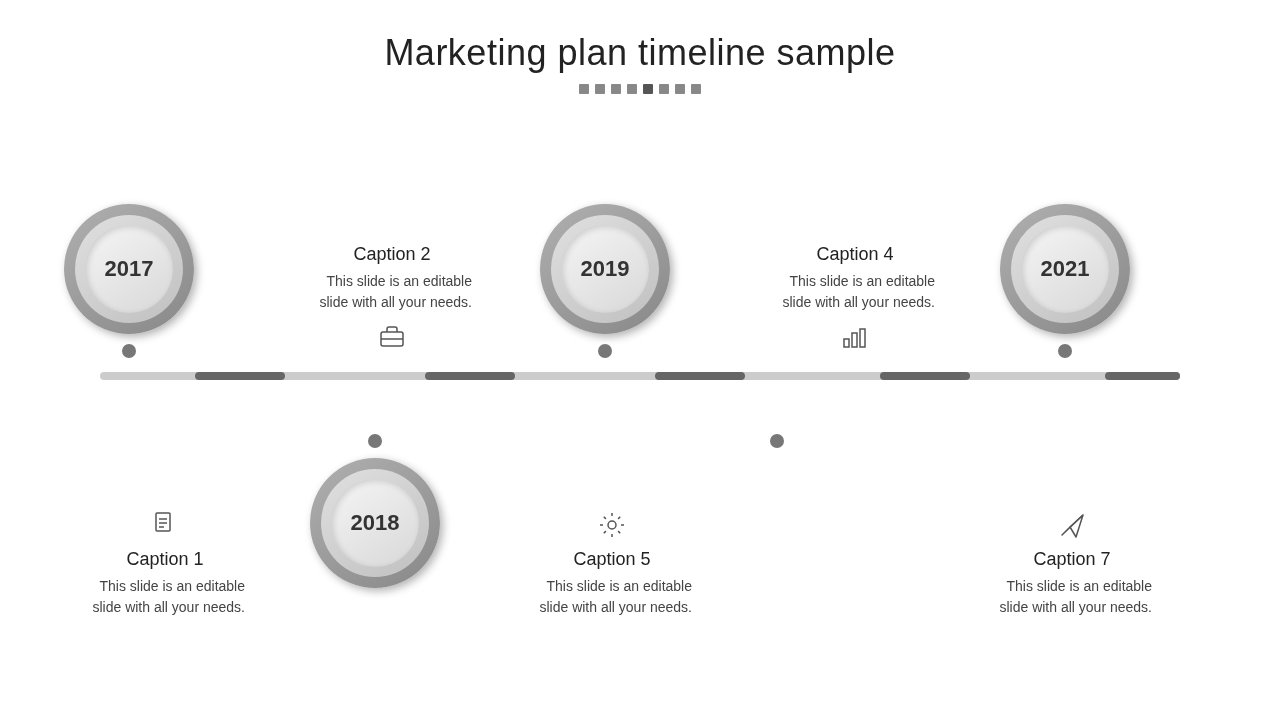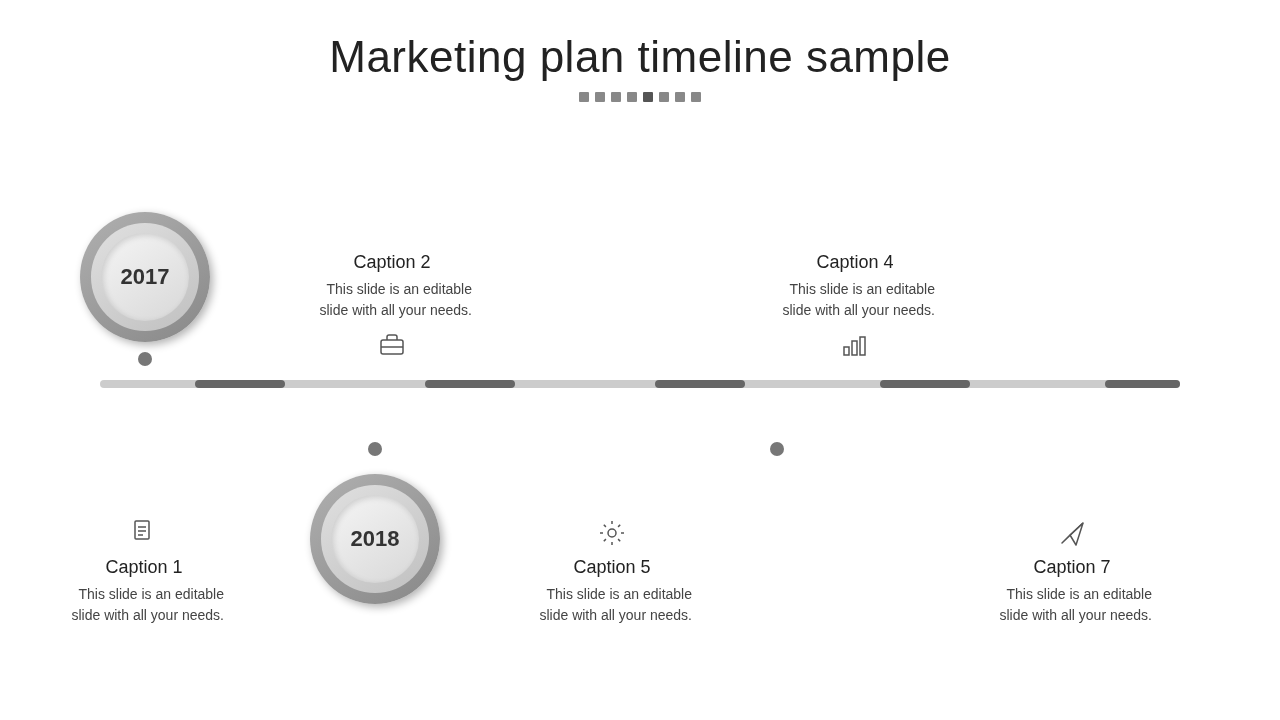--- a/index.html
+++ b/index.html
@@ -13,21 +13,21 @@
       flex-direction: column;
       align-items: center;
     }
 
     .title-section {
       text-align: center;
       margin-top: 32px;
     }
 
     .main-title {
-      font-size: 44px;
+      font-size: 36px;
       font-weight: 300;
       color: #222;
       letter-spacing: 0.5px;
     }
 
     .dots-row {
       display: flex;
       justify-content: center;
       gap: 6px;
       margin-top: 10px;
@@ -79,21 +79,20 @@
     }
 
     
     .top-item {
       top: 80px;
     }
 
     
     .bottom-item {
       top: 310px;
-      gap: 8px;
     }
 
     .caption-title {
       font-size: 18px;
       font-weight: 400;
       color: #222;
       margin-bottom: 6px;
     }
 
     .caption-text {
@@ -179,32 +178,32 @@
 
   <div class="timeline-line">
 
     <div class="line-segment" style="left: 95px; width: 90px;"></div>
     <div class="line-segment" style="left: 325px; width: 90px;"></div>
     <div class="line-segment" style="left: 555px; width: 90px;"></div>
     <div class="line-segment" style="left: 780px; width: 90px;"></div>
     <div class="line-segment" style="left: 1005px; width: 75px;"></div>
   </div>
 
-  <div class="timeline-item top-item" style="left: 40px;">
+  <div class="timeline-item top-item" style="left: 24px;">
     <div class="year-circle-outer">
       <div class="year-circle-mid">
         <div class="year-circle-inner">
           <span class="year-text">2017</span>
         </div>
       </div>
     </div>
     <div class="connector-dot" style="margin-top: 10px;"></div>
   </div>
 
-  <div style="position:absolute; left: 24px; top: 385px; width: 160px; text-align: center;">
+  <div style="position:absolute; left: 45px; top: 385px; width: 160px; text-align: center;">
     <div style="display:flex; justify-content:center; margin-bottom:8px;">
 
       <svg class="icon-svg" viewBox="0 0 32 32">
         <rect x="7" y="4" width="14" height="18" rx="1" stroke="#555" stroke-width="1.5" fill="none"></rect>
         <line x1="10" y1="10" x2="18" y2="10" stroke="#555" stroke-width="1.5"></line>
         <line x1="10" y1="14" x2="18" y2="14" stroke="#555" stroke-width="1.5"></line>
         <line x1="10" y1="18" x2="15" y2="18" stroke="#555" stroke-width="1.5"></line>
       </svg>
     </div>
     <div class="caption-title">Caption 1</div>
@@ -228,20 +227,30 @@
     <div class="connector-dot" style="margin-bottom: 10px;"></div>
     <div class="year-circle-outer">
       <div class="year-circle-mid">
         <div class="year-circle-inner">
           <span class="year-text">2018</span>
         </div>
       </div>
     </div>
   </div>
 
+  <div class="timeline-item top-item" style="left: 500px;">
+    <div class="year-circle-outer">
+      <div class="year-circle-mid">
+        <div class="year-circle-inner">
+          <span class="year-text">2019</span>
+        </div>
+      </div>
+    </div>
+    <div class="connector-dot" style="margin-top: 10px;"></div>
+  </div>
 
   <div style="position:absolute; left: 492px; top: 385px; width: 160px; text-align: center;">
     <div style="display:flex; justify-content:center; margin-bottom:8px;">
 
       <svg class="icon-svg" viewBox="0 0 32 32">
         <circle cx="16" cy="16" r="4" stroke="#555" stroke-width="1.5" fill="none"></circle>
         <path d="M16 4 v3 M16 25 v3 M4 16 h3 M25 16 h3 M7.8 7.8 l2.1 2.1 M22.1 22.1 l2.1 2.1 M24.2 7.8 l-2.1 2.1 M9.9 22.1 l-2.1 2.1" stroke="#555" stroke-width="1.5"></path>
       </svg>
     </div>
     <div class="caption-title">Caption 5</div>
@@ -258,20 +267,30 @@
         <rect x="13" y="12" width="5" height="14" stroke="#555" stroke-width="1.5" fill="none"></rect>
         <rect x="21" y="8" width="5" height="18" stroke="#555" stroke-width="1.5" fill="none"></rect>
       </svg>
     </div>
   </div>
 
   <div class="timeline-item bottom-item" style="left: 730px;">
     <div class="connector-dot" style="margin-bottom: 10px;"></div>
   </div>
 
+  <div class="timeline-item top-item" style="left: 960px;">
+    <div class="year-circle-outer">
+      <div class="year-circle-mid">
+        <div class="year-circle-inner">
+          <span class="year-text">2021</span>
+        </div>
+      </div>
+    </div>
+    <div class="connector-dot" style="margin-top: 10px;"></div>
+  </div>
 
   <div style="position:absolute; left: 952px; top: 385px; width: 160px; text-align: center;">
     <div style="display:flex; justify-content:center; margin-bottom:8px;">
 
       <svg class="icon-svg" viewBox="0 0 32 32">
         <path d="M6 26 L27 6 L20 28 L14 18 Z" stroke="#555" stroke-width="1.5" fill="none" stroke-linejoin="round"></path>
         <line x1="14" y1="18" x2="27" y2="6" stroke="#555" stroke-width="1.5"></line>
       </svg>
     </div>
     <div class="caption-title">Caption 7</div>

